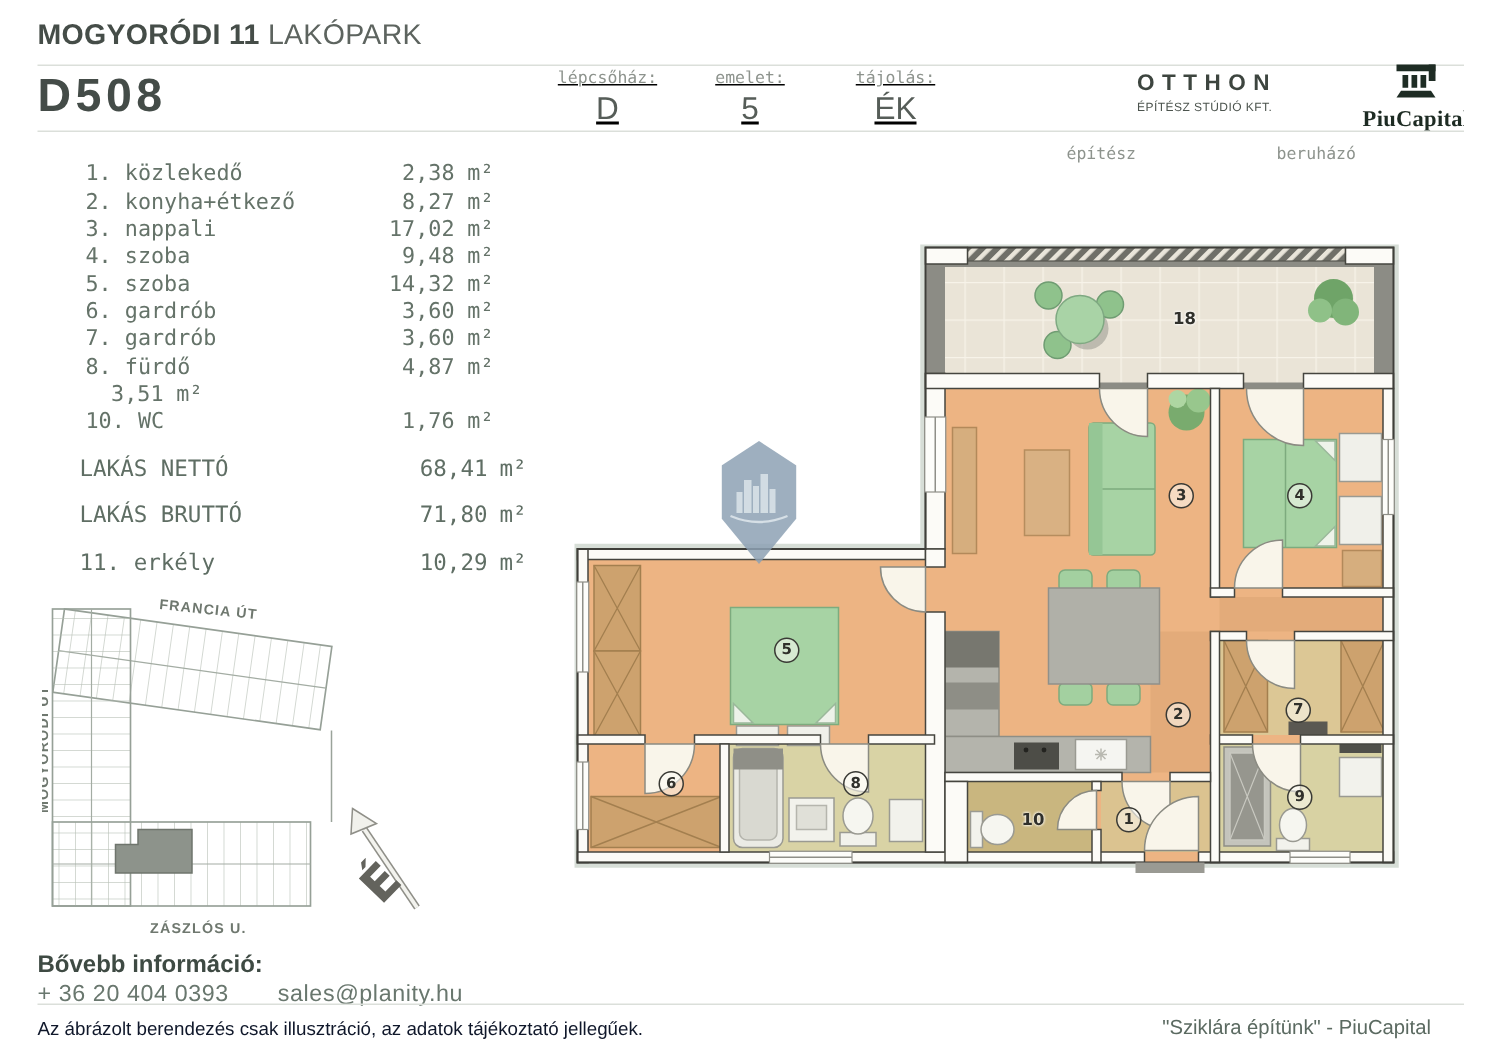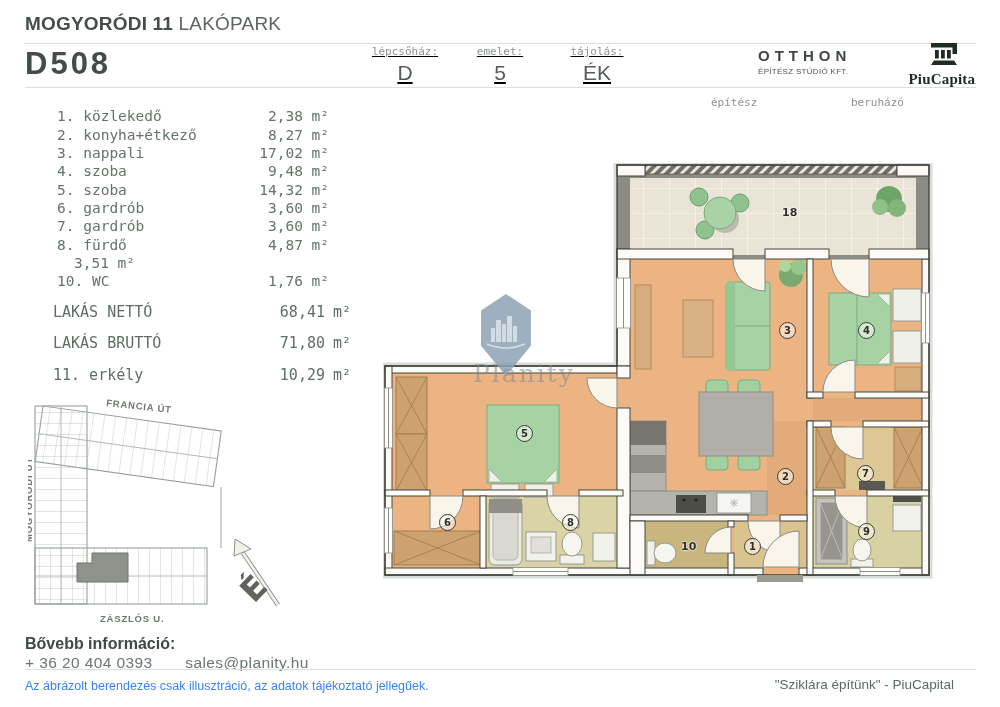--- a/index.html
+++ b/index.html
@@ -31,21 +31,21 @@
   .rarea{width:52px;text-align:right;}
   .runit{width:26px;text-align:right;}
   .trow{position:absolute;left:25px;width:298px;display:flex;
         font-family:"DejaVu Sans Mono",monospace;font-size:15px;color:#5f6e64;margin-left:28px;}
   .trow .rname{flex:1;}
 
   
   .contact-h{left:25px;top:635px;font-size:16px;font-weight:700;color:#3e4a43;}
   .contact-l{left:25px;top:654px;font-size:15.5px;color:#69776e;letter-spacing:.4px;}
   .contact-l .email{margin-left:28px;}
-  .disclaimer{left:25px;top:679px;font-size:12.5px;color:#3b82f6;}
+  .disclaimer{left:25px;top:679px;font-size:12.5px;color:#0f172a;}
   .slogan{right:22px;top:677px;font-size:13.5px;color:#5b6a61;}
 
   
   .plan{position:absolute;left:383px;top:163px;width:572px;height:440px;}
   .rlab{position:absolute;width:15px;height:15px;border:1px solid #3a3a35;border-radius:50%;
         background:rgba(253,251,245,.55);color:#30302b;
         font:600 10px "DejaVu Sans",sans-serif;display:flex;align-items:center;justify-content:center;}
   .rlab-plain{position:absolute;color:#30302b;font:600 11px "DejaVu Sans",sans-serif;
         text-shadow:0 0 2px #fff,0 0 2px #fff;}
   .wm-hex{position:absolute;left:94px;top:131px;width:58px;height:82px;background:#8da2b4;opacity:.85;
@@ -405,21 +405,20 @@
         <g fill="#cfdae2" opacity=".95">
           <rect x="14" y="22" width="4" height="14"></rect>
           <rect x="19" y="14" width="5" height="22"></rect>
           <rect x="25" y="18" width="4" height="18"></rect>
           <rect x="30" y="10" width="5" height="26"></rect>
           <rect x="36" y="20" width="4" height="16"></rect>
         </g>
         <path d="M10,38 Q29,46 48,38" stroke="#cfdae2" fill="none" stroke-width="1.5"></path>
       </svg>
     </div>
-    <div class="wm-text">Planity</div>
 
     
     <div class="rlab" style="left:361px;top:375px;">1</div>
     <div class="rlab" style="left:394px;top:305px;">2</div>
     <div class="rlab" style="left:396px;top:159px;">3</div>
     <div class="rlab" style="left:475px;top:159px;">4</div>
     <div class="rlab" style="left:133px;top:262px;">5</div>
     <div class="rlab" style="left:56px;top:351px;">6</div>
     <div class="rlab" style="left:474px;top:302px;">7</div>
     <div class="rlab" style="left:179px;top:351px;">8</div>

